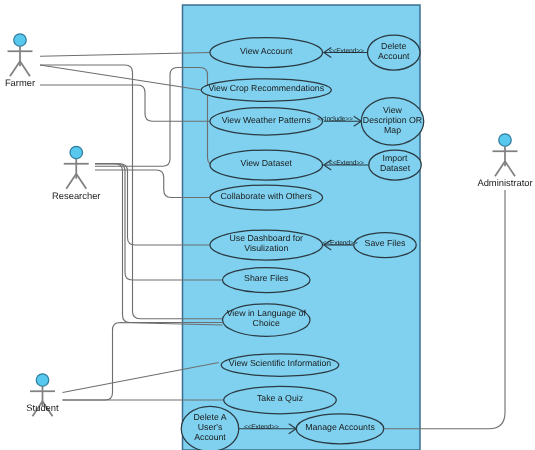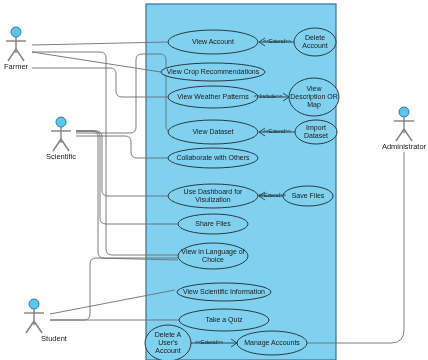--- a/index.html
+++ b/index.html
@@ -144,16 +144,16 @@
   </div>
 <div id="stereo-labels">
     <div class="stereo" style="left: 255px; top: 38px; width: 44px;">&lt;&lt;Extend&gt;&gt;</div>
     <div class="stereo" style="left: 246px; top: 93px; width: 44px;">&lt;&lt;Include&gt;&gt;</div>
     <div class="stereo" style="left: 255px; top: 128px; width: 44px;">&lt;&lt;Extend&gt;&gt;</div>
     <div class="stereo" style="left: 250px; top: 192px; width: 44px;">&lt;&lt;Extend&gt;&gt;</div>
     <div class="stereo" style="left: 187px; top: 339px; width: 44px;">&lt;&lt;Extend&gt;&gt;</div>
   </div>
 <div id="actor-labels">
     <div class="actor-lbl" style="left: -19px; top: 62px;">Farmer</div>
-    <div class="actor-lbl" style="left: 26px; top: 152px;">Scientific</div>
-    <div class="actor-lbl" style="left: -1px; top: 334px; margin-left: 20px;">Student</div>
+    <div class="actor-lbl" style="left: 26px; top: 152px;">Researcher</div>
+    <div class="actor-lbl" style="left: -1px; top: 322px;">Student</div>
     <div class="actor-lbl" style="left: 369px; top: 142px;">Administrator</div>
   </div>
 
 </body></html>

